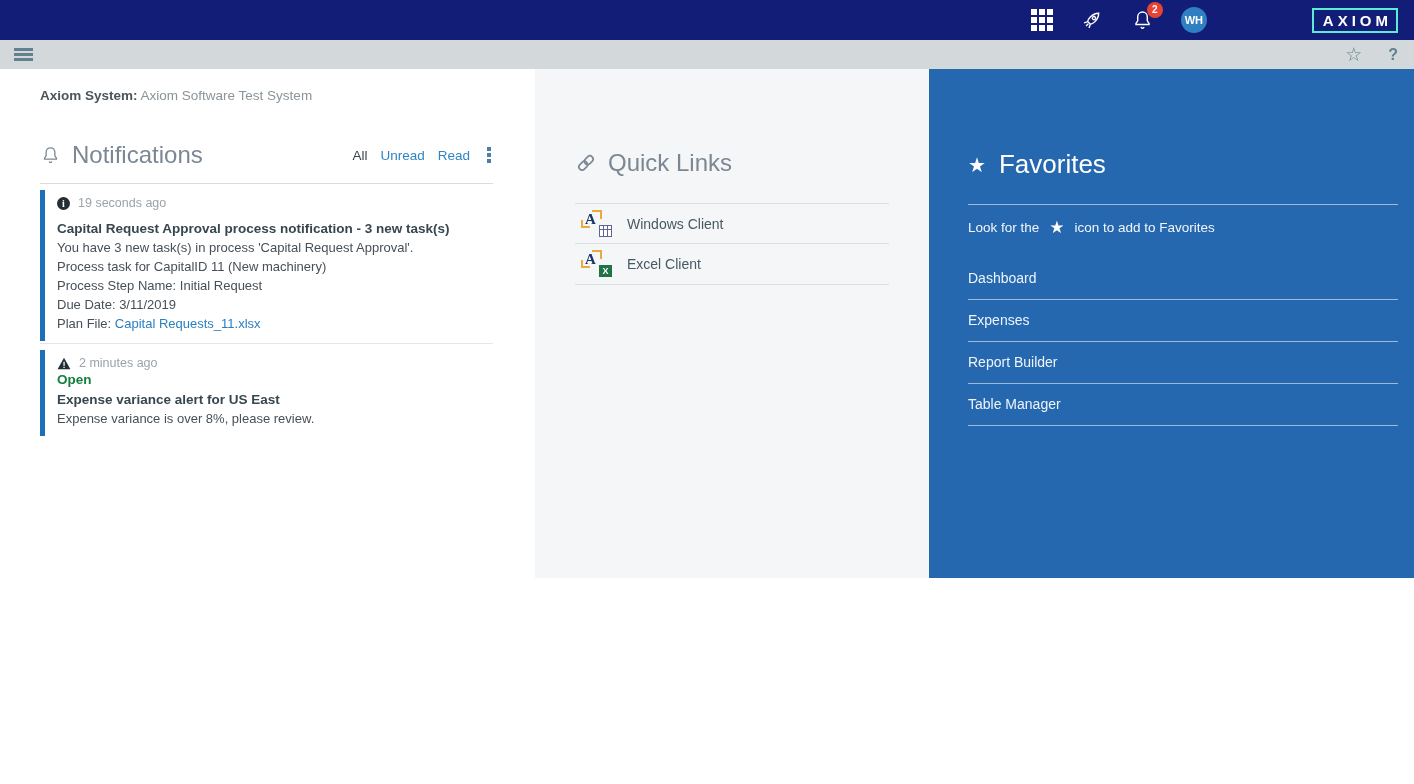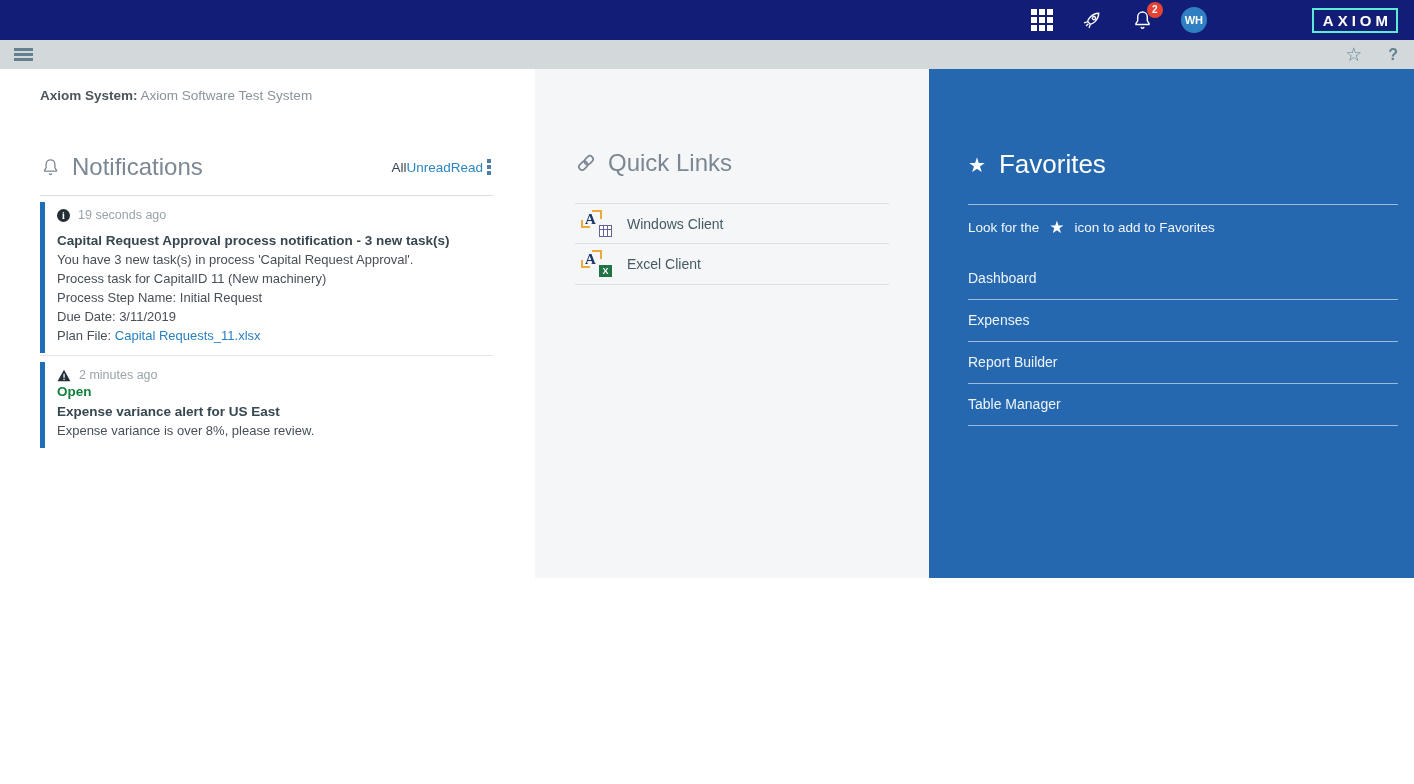--- a/index.html
+++ b/index.html
@@ -58,22 +58,22 @@
   .col-mid   { width:394px; background:#f5f6f7; padding:0 40px; }
   .col-right { flex:1; background:#2568af; padding:0 16px 0 39px; }
 
   
   .system-line { font-size:13.5px; color:#8a9499; }
   .system-line b { color:#4a555c; font-weight:bold; }
 
   .section-head { display:flex; align-items:center; }
   .section-title { font-size:24px; font-weight:400; color:#7b8894; }
   .head-icon { margin-right:11px; display:flex; }
-  .notif-head { margin-top:50px; }
-  .filters { margin-left:auto; display:flex; align-items:center; font-size:13.5px; }
+  .notif-head { margin-top:38px; }
+  .filters { margin-left:auto; display:flex; align-items:center; gap:13px; font-size:13.5px; }
   .filter-all { color:#3c464d; cursor:pointer; }
   .filter-link { color:#2e86c1; cursor:pointer; }
   .kebab { display:flex; flex-direction:column; gap:2px; cursor:pointer; background:none; border:none; padding:2px; margin-left:2px; }
   .kebab span { width:4px; height:4px; background:#4d7ea8; }
 
   .head-divider { border-bottom:1px solid #dadddf; margin-top:14px; }
 
   .notif-card { border-left:5px solid #1d6fb8; padding:6px 0 8px 12px; margin-top:6px; }
   .card-divider { height:1px; background:#e4e7e9; margin-top:2px; }
   .meta-row { display:flex; align-items:center; gap:8px; font-size:12.5px; color:#9aa3a9; }

